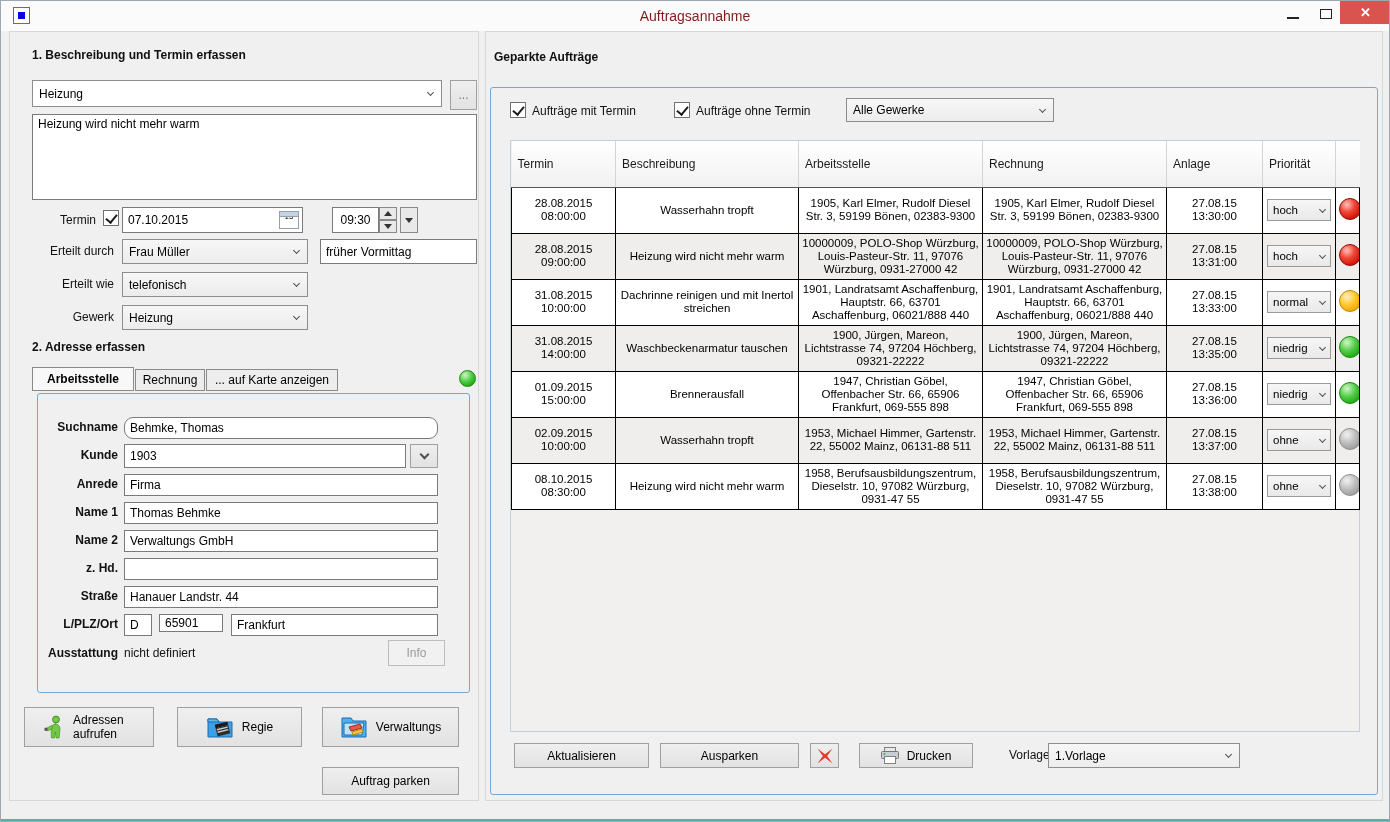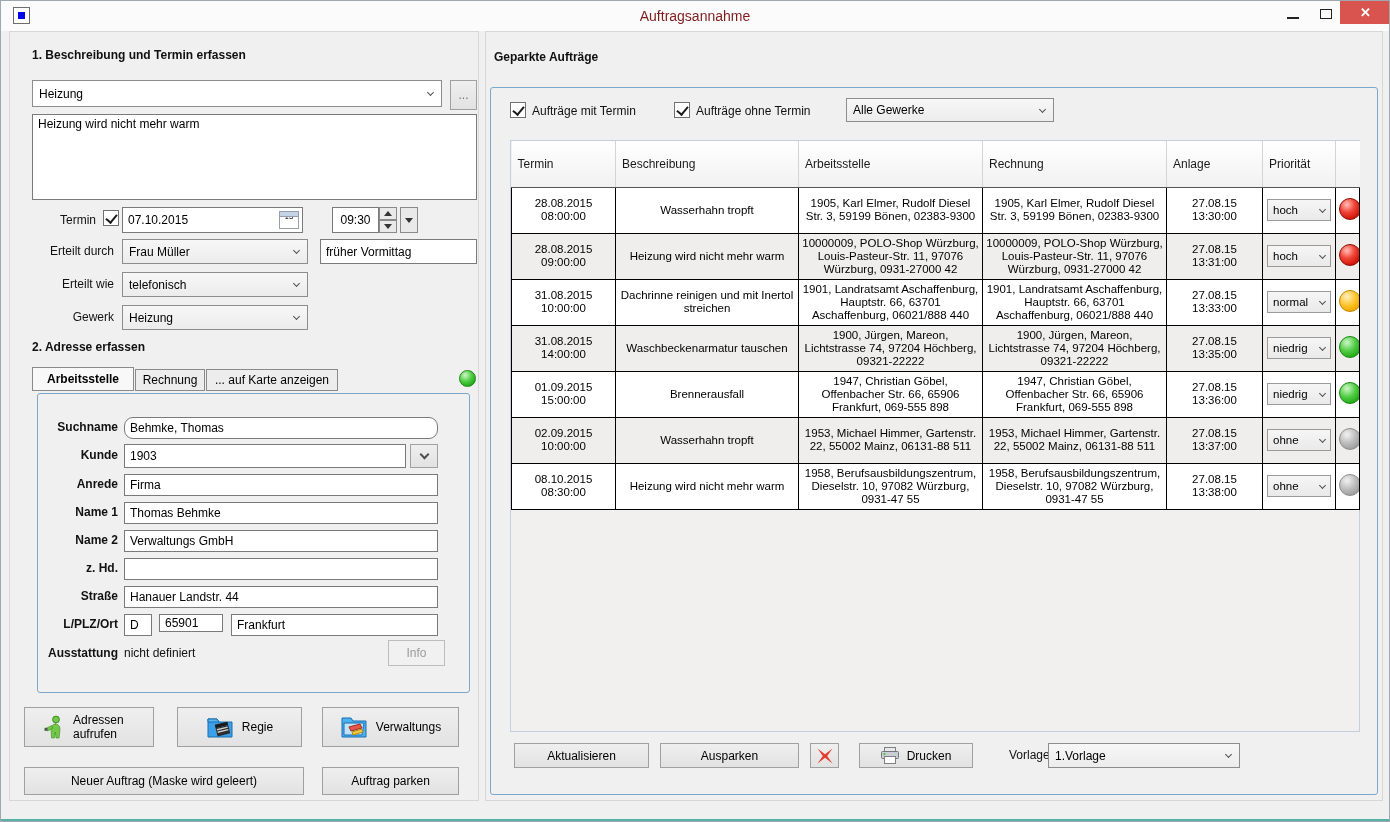--- a/index.html
+++ b/index.html
@@ -241,21 +241,20 @@
     <button class="btn" style="left:312px;top:675px;width:137px;height:40px;">
       <svg class="icon-svg" width="28" height="26" viewBox="0 0 28 26">
         <path d="M2 4h9l2 3h13v16H2z" fill="#49b2f0" stroke="#1d6db0"></path>
         <path d="M4 9h20l-2 12H4z" fill="#bfe3fb" stroke="#1d6db0"></path>
         <path d="M9 13 L20 10 L22 14 L11 17 Z" fill="#e8584a" stroke="#a8291c"></path>
         <path d="M12 18 L22 15 L23 18 L13 21 Z" fill="#f5c93c" stroke="#b08a10"></path>
       </svg>
       <span>Verwaltungs</span>
     </button>
 
-    <button class="btn" style="left:14px;top:735px;width:280px;height:28px;">Neuer Auftrag (Maske wird geleert)</button>
     <button class="btn" style="left:312px;top:735px;width:137px;height:28px;">Auftrag parken</button>
   </div>
 
   <div class="panel right-panel">
     <h2 class="sect abs" style="left:8px;top:18px;">Geparkte Aufträge</h2>
 
     <div class="parked-box"></div>
 
     <span class="checkbox" style="left:24px;top:70px;"></span>
     <label class="flabel" style="left:46px;top:72px;">Aufträge mit Termin</label>

